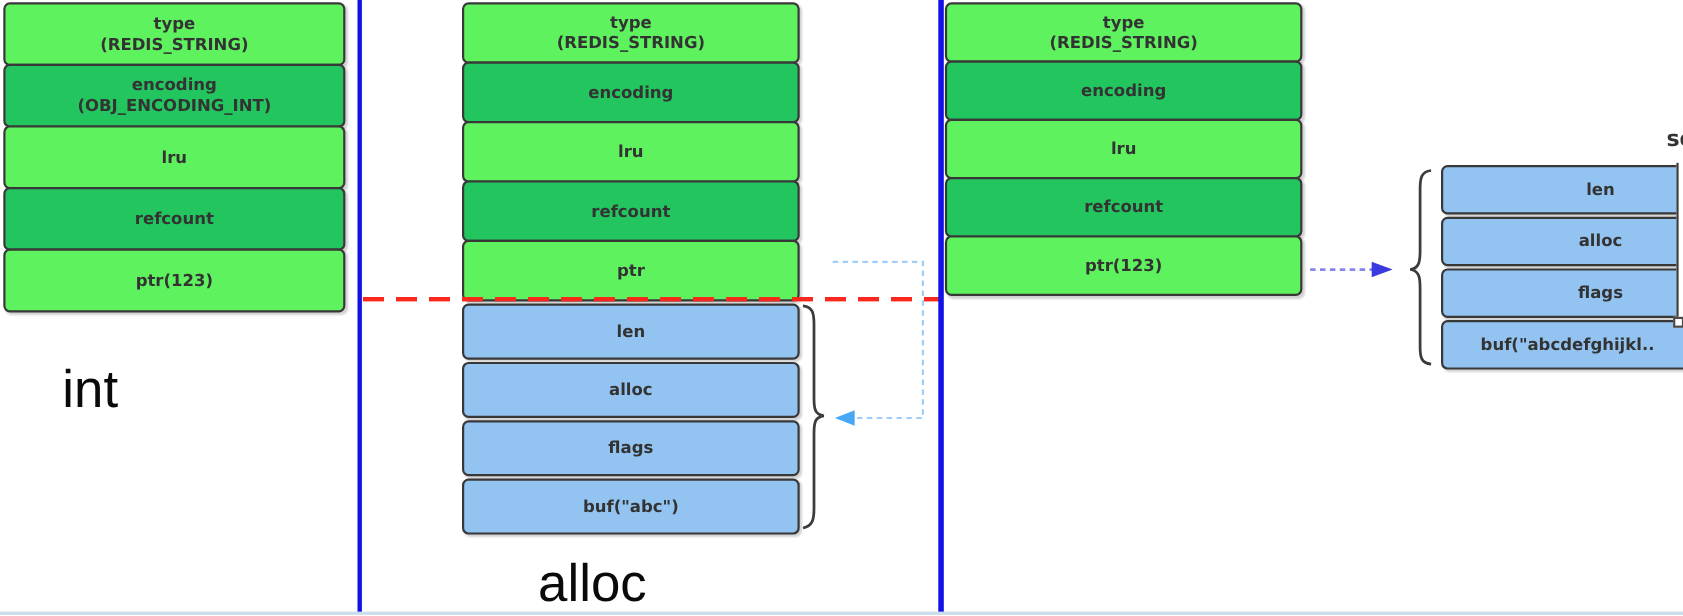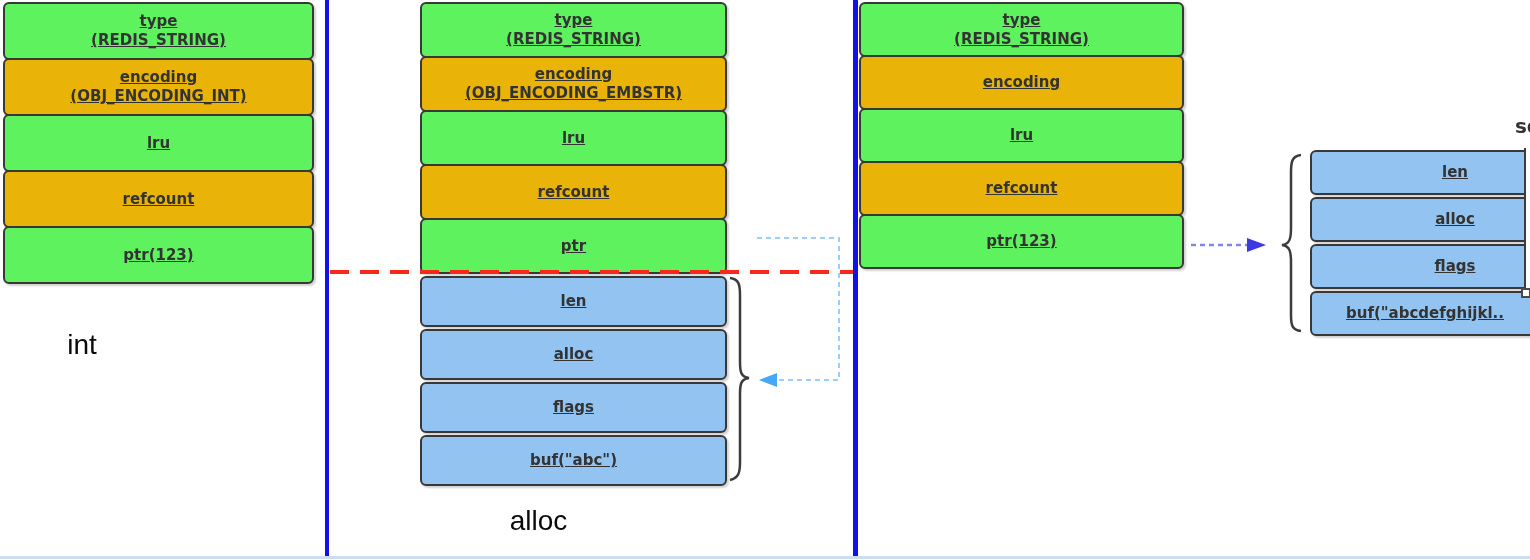--- a/index.html
+++ b/index.html
@@ -8,24 +8,23 @@
     font-family:"DejaVu Sans",sans-serif;
   }
   
   .stack{position:absolute;}
   .box{
     box-sizing:border-box;border:2px solid #383838;border-radius:6px;
     display:flex;flex-direction:column;justify-content:center;align-items:center;
     text-align:center;font-weight:700;font-size:15px;line-height:19px;color:#333333;
     box-shadow:2px 2px 2px rgba(0,0,0,0.18);
     white-space:nowrap;
-    text-decoration:underline;
   }
   .green{background:#5ff25f;}
-  .orange{background:#eab308;}
+  .orange{background:#22c55e;}
   .blue{background:#93c4f1;}
   .contig .box + .box{margin-top:-2px;}
   .gapped .box + .box{margin-top:2px;}
 
   #int-stack{left:3px;top:2px;width:311px;}
   #int-stack .box{height:58px;}
   #embstr-stack{left:420px;top:2px;width:307px;}
   #embstr-stack .box{height:56px;}
   #embstr-sds-stack{left:420px;top:276px;width:307px;}
   #embstr-sds-stack .box{height:51px;}
@@ -45,21 +44,21 @@
   }
   .bottom-rule{position:absolute;left:0;top:556px;width:1530px;height:3px;background:#ccddee;}
 
   
   .edge-cover{position:absolute;left:1524px;top:148px;width:6px;height:144px;background:#ffffff;border-left:2px solid #3c3c3c;}
   .artifact-square{position:absolute;left:1521px;top:288px;width:10px;height:10px;box-sizing:border-box;background:#ffffff;border:2px solid #4a4a4a;}
 
   
   .big-label{
     position:absolute;text-align:center;color:#0a0a0a;
-    font-family:"Liberation Sans",sans-serif;font-size:28px;line-height:1;
+    font-family:"Liberation Sans",sans-serif;font-size:48px;line-height:1;
   }
   #int-label{left:22px;top:331px;width:120px;}
   #embstr-label{left:456px;top:507px;width:165px;}
   #raw-label{left:1041px;top:342px;width:145px;font-size:35px;}
   #sds-title{left:1484px;top:116px;width:100px;font-size:20px;font-weight:700;font-family:"DejaVu Sans",sans-serif;color:#333;}
 
   svg.overlay{position:absolute;left:0;top:0;pointer-events:none;}
 </style>
 </head>
 <body>
@@ -89,21 +88,20 @@
 
   <div class="vline" id="vline-left"></div>
 
   <div class="stack contig" id="embstr-stack">
     <div class="box green">
       <span>type</span>
       <span>(REDIS_STRING)</span>
     </div>
     <div class="box orange">
       <span>encoding</span>
-      <span>(OBJ_ENCODING_EMBSTR)</span>
     </div>
     <div class="box green">
       <span>lru</span>
     </div>
     <div class="box orange">
       <span>refcount</span>
     </div>
     <div class="box green">
       <span>ptr</span>
     </div>

